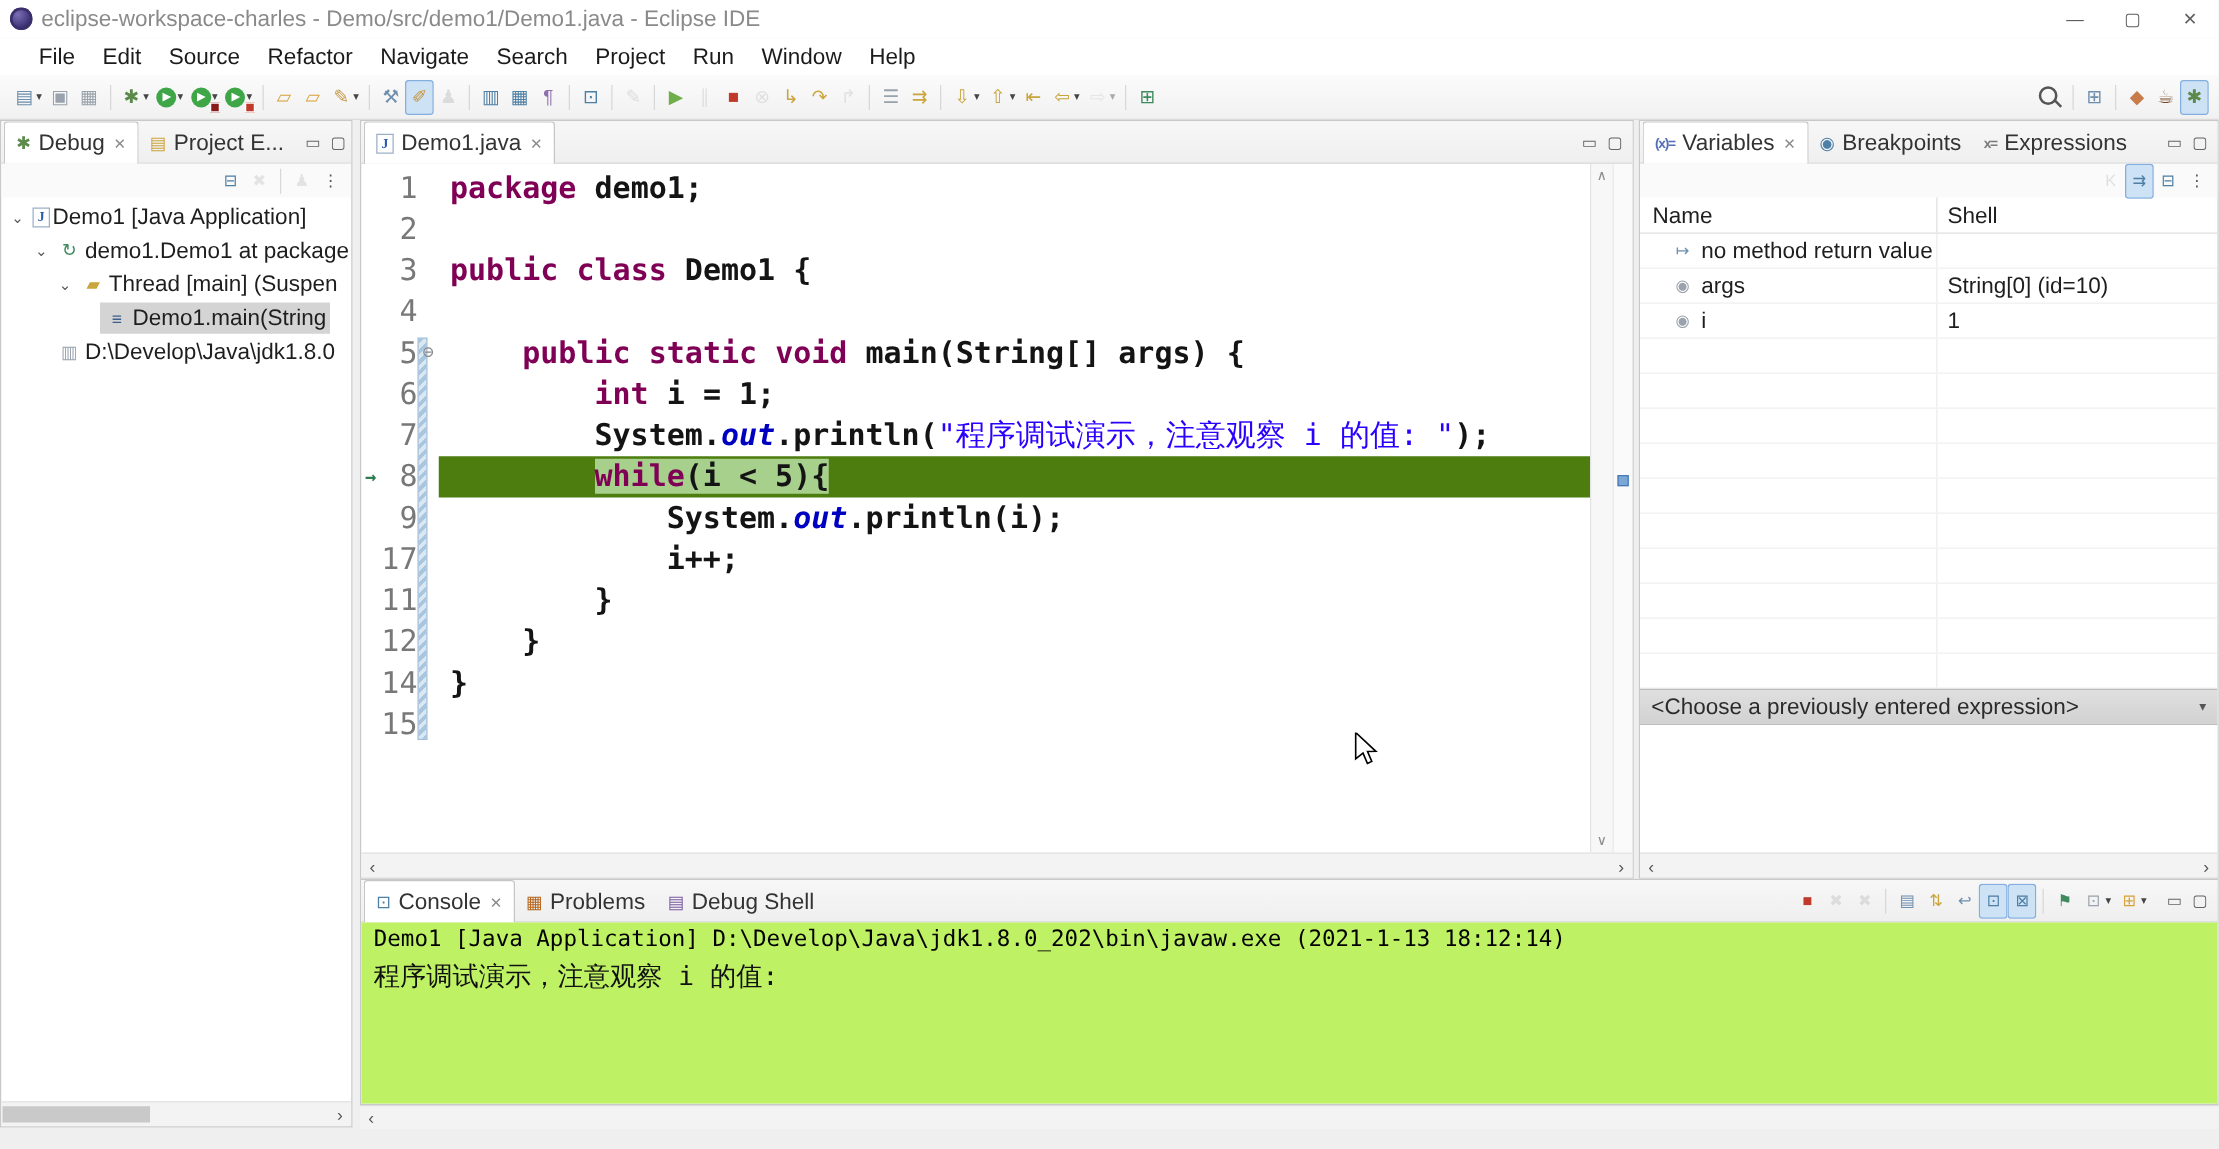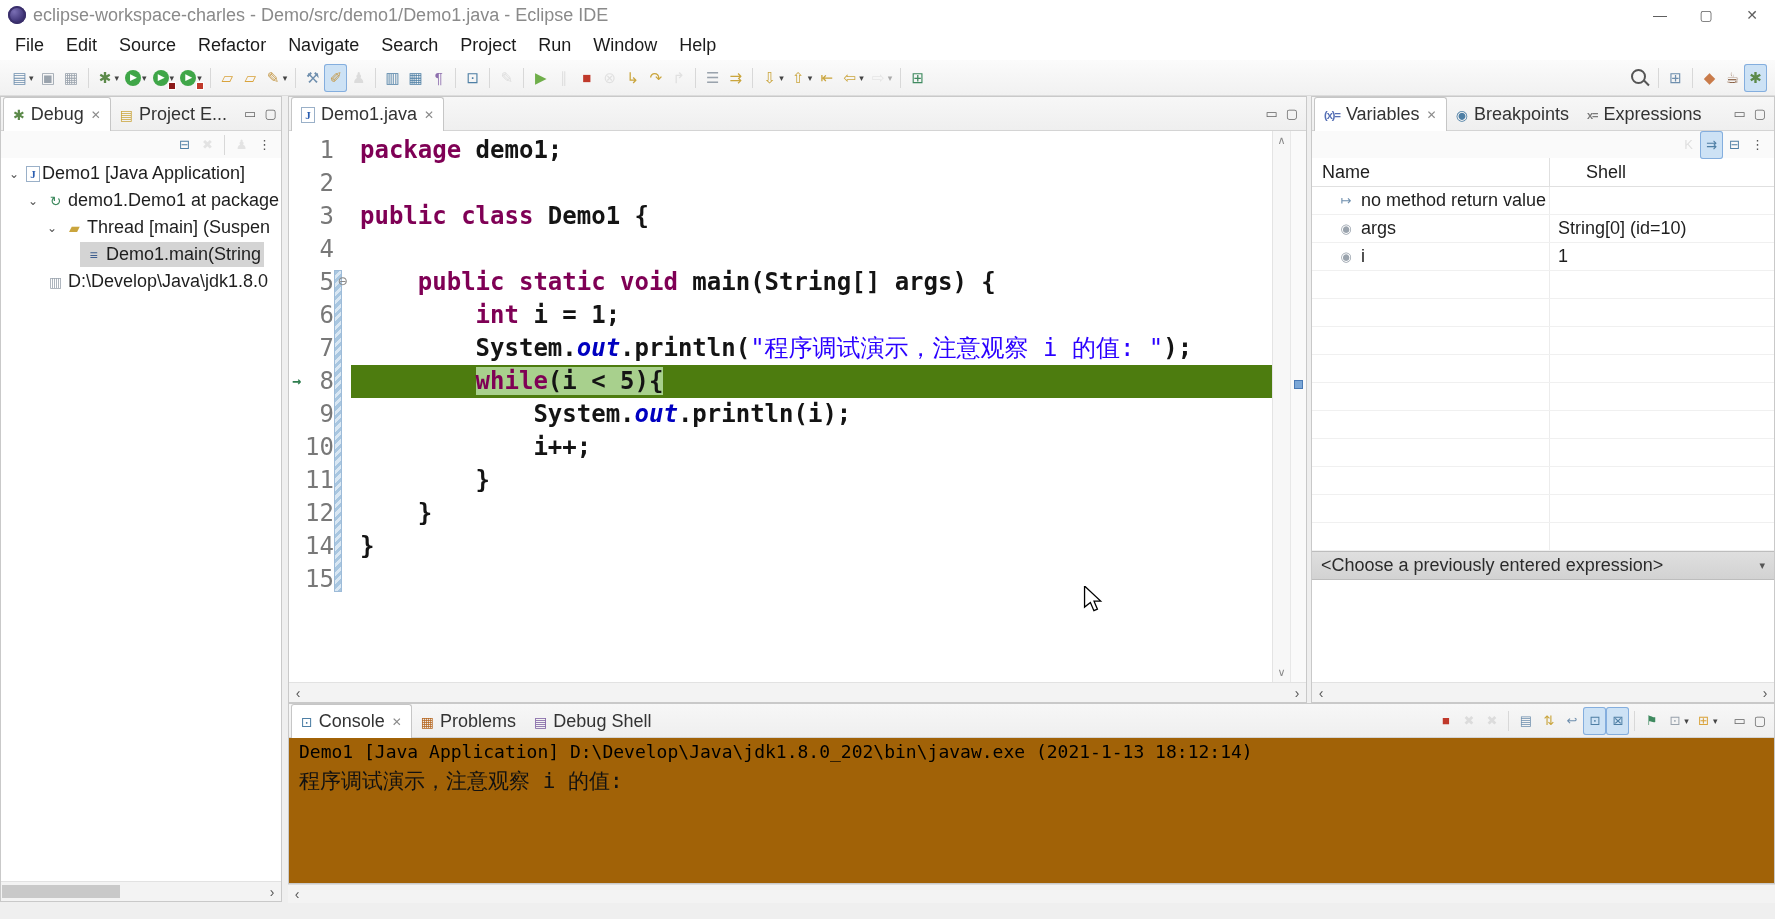--- a/index.html
+++ b/index.html
@@ -12,21 +12,21 @@
             display:flex;align-items:center;padding-left:8px;box-sizing:border-box;}
   .logo{width:18px;height:18px;border-radius:50%;flex:none;
         background:radial-gradient(circle at 35% 32%,#7a6fb4,#44397c 55%,#221a4f 90%);
         box-shadow:inset 0 0 0 2px #3a2f6b;}
   .title{margin-left:7px;font-size:18px;color:#8a8a8a;white-space:nowrap;}
   .wbtns{margin-left:auto;display:flex;height:30px;}
   .wbtn{width:46px;height:30px;display:flex;align-items:center;justify-content:center;
         font-size:14px;color:#5f5f5f;}
   
   .menubar{position:absolute;left:0;top:30px;width:1775px;height:30px;background:#ffffff;
-           display:flex;align-items:center;padding-left:4px;box-sizing:border-box;}
+           display:flex;align-items:center;padding-left:20px;box-sizing:border-box;}
   .menu-item{padding:0 11px;font-size:18px;color:#1b1b1b;}
   
   .toolbar{position:absolute;left:0;top:60px;width:1775px;height:36px;
            background:linear-gradient(#fbfbfb,#f1f1f1);border-bottom:1px solid #dcdcdc;
            display:flex;align-items:center;padding:0 8px;box-sizing:border-box;}
   .tb-btn{position:relative;height:26px;display:inline-flex;align-items:center;gap:1px;
           padding:1px 3px;border-radius:3px;flex:none;}
   .tb-glyph{width:17px;text-align:center;font-size:15px;line-height:17px;flex:none;}
   .tb-glyph.circ{width:16px;height:16px;border-radius:50%;color:#fff !important;font-size:9px;
                  display:inline-flex;align-items:center;justify-content:center;padding-left:1px;box-sizing:border-box;}
@@ -98,36 +98,36 @@
   .sg-fld{color:#0000c0;font-style:italic;font-weight:bold;}
   .sg-green{background:#a8d08d;}
   .vscroll{width:18px;flex:none;background:#f7f7f7;border-left:1px solid #e4e4e4;
            display:flex;flex-direction:column;align-items:center;justify-content:space-between;
            color:#8a8a8a;font-size:11px;padding:3px 0;box-sizing:border-box;}
   .vtrack{flex:1;}
   .overview{width:15px;flex:none;background:#fafafa;border-left:1px solid #e8e8e8;position:relative;}
   .ov-mark{position:absolute;top:249px;left:3px;width:9px;height:9px;background:#7ba7d7;border:1px solid #4a7ab5;box-sizing:border-box;}
   
   .vh{display:flex;height:28px;align-items:center;border-bottom:1px solid #e0e0e0;
-      font-size:18px;color:#1e1e1e;flex:none;gap:28px;}
+      font-size:18px;color:#1e1e1e;flex:none;}
   .vc1{width:238px;flex:none;padding-left:10px;border-right:1px solid #e0e0e0;box-sizing:border-box;
        overflow:hidden;white-space:nowrap;display:flex;align-items:center;height:100%;}
   .vc2{flex:1;padding-left:8px;overflow:hidden;white-space:nowrap;}
   .var-rows{flex:none;}
   .var-row{display:flex;height:27px;align-items:center;border-bottom:1px solid #f0f0f0;font-size:18px;color:#1e1e1e;}
   .var-row .vc1{padding-left:25px;border-right:1px solid #ececec;gap:6px;}
   .vicon{width:18px;flex:none;text-align:center;font-size:13px;}
   .exprbar{height:27px;flex:none;background:linear-gradient(#dfdfdf,#d2d2d2);
            border-top:1px solid #bdbdbd;border-bottom:1px solid #bdbdbd;
            display:flex;align-items:center;justify-content:space-between;
            padding:0 9px;font-size:18px;color:#2b2b2b;white-space:nowrap;overflow:hidden;}
   .exprbar .chev{font-size:11px;color:#555;}
   .detail-pane{flex:1;background:#fff;}
   
-  .console-body{flex:1;background:#a16207;padding:3px 0 0 10px;overflow:hidden;}
+  .console-body{flex:1;background:#bef264;padding:3px 0 0 10px;overflow:hidden;}
   .console-header{font-family:"DejaVu Sans Mono","Liberation Mono",monospace;font-size:18px;color:#000;}
   .console-output{font-family:"DejaVu Sans Mono","DejaVu Sans",monospace;font-size:21px;color:#111;margin-top:5px;}
   .console-tabrow .view-toolbar{background:transparent;}
   .console-hscroll{position:absolute;left:288px;top:884px;width:1487px;height:18px;background:#f3f3f3;
                    border-top:1px solid #ddd;display:flex;align-items:center;color:#555;font-size:14px;}
   
   .statusbar{position:absolute;left:0;top:902px;width:1775px;height:17px;background:#f5f5f5;
              border-top:1px solid #e0e0e0;font-size:16px;color:#3f3f3f;}
   .statusbar span{position:absolute;top:0;white-space:nowrap;}
   
@@ -446,21 +446,21 @@
             <span class="cl-code"><span class="sg-pl">        </span><span class="sg-kw sg-green">while</span><span class="sg-pl sg-green">(i &lt; 5){</span></span>
           </div>
           <div class="cl">
             <span class="cl-bp"></span>
             <span class="cl-num">9</span>
             <span class="cl-decor"></span>
             <span class="cl-code"><span class="sg-pl">            System.</span><span class="sg-fld">out</span><span class="sg-pl">.println(i);</span></span>
           </div>
           <div class="cl">
             <span class="cl-bp"></span>
-            <span class="cl-num">10</span>
+            <span class="cl-num">17</span>
             <span class="cl-decor"></span>
             <span class="cl-code"><span class="sg-pl">            i++;</span></span>
           </div>
           <div class="cl">
             <span class="cl-bp"></span>
             <span class="cl-num">11</span>
             <span class="cl-decor"></span>
             <span class="cl-code"><span class="sg-pl">        }</span></span>
           </div>
           <div class="cl">

